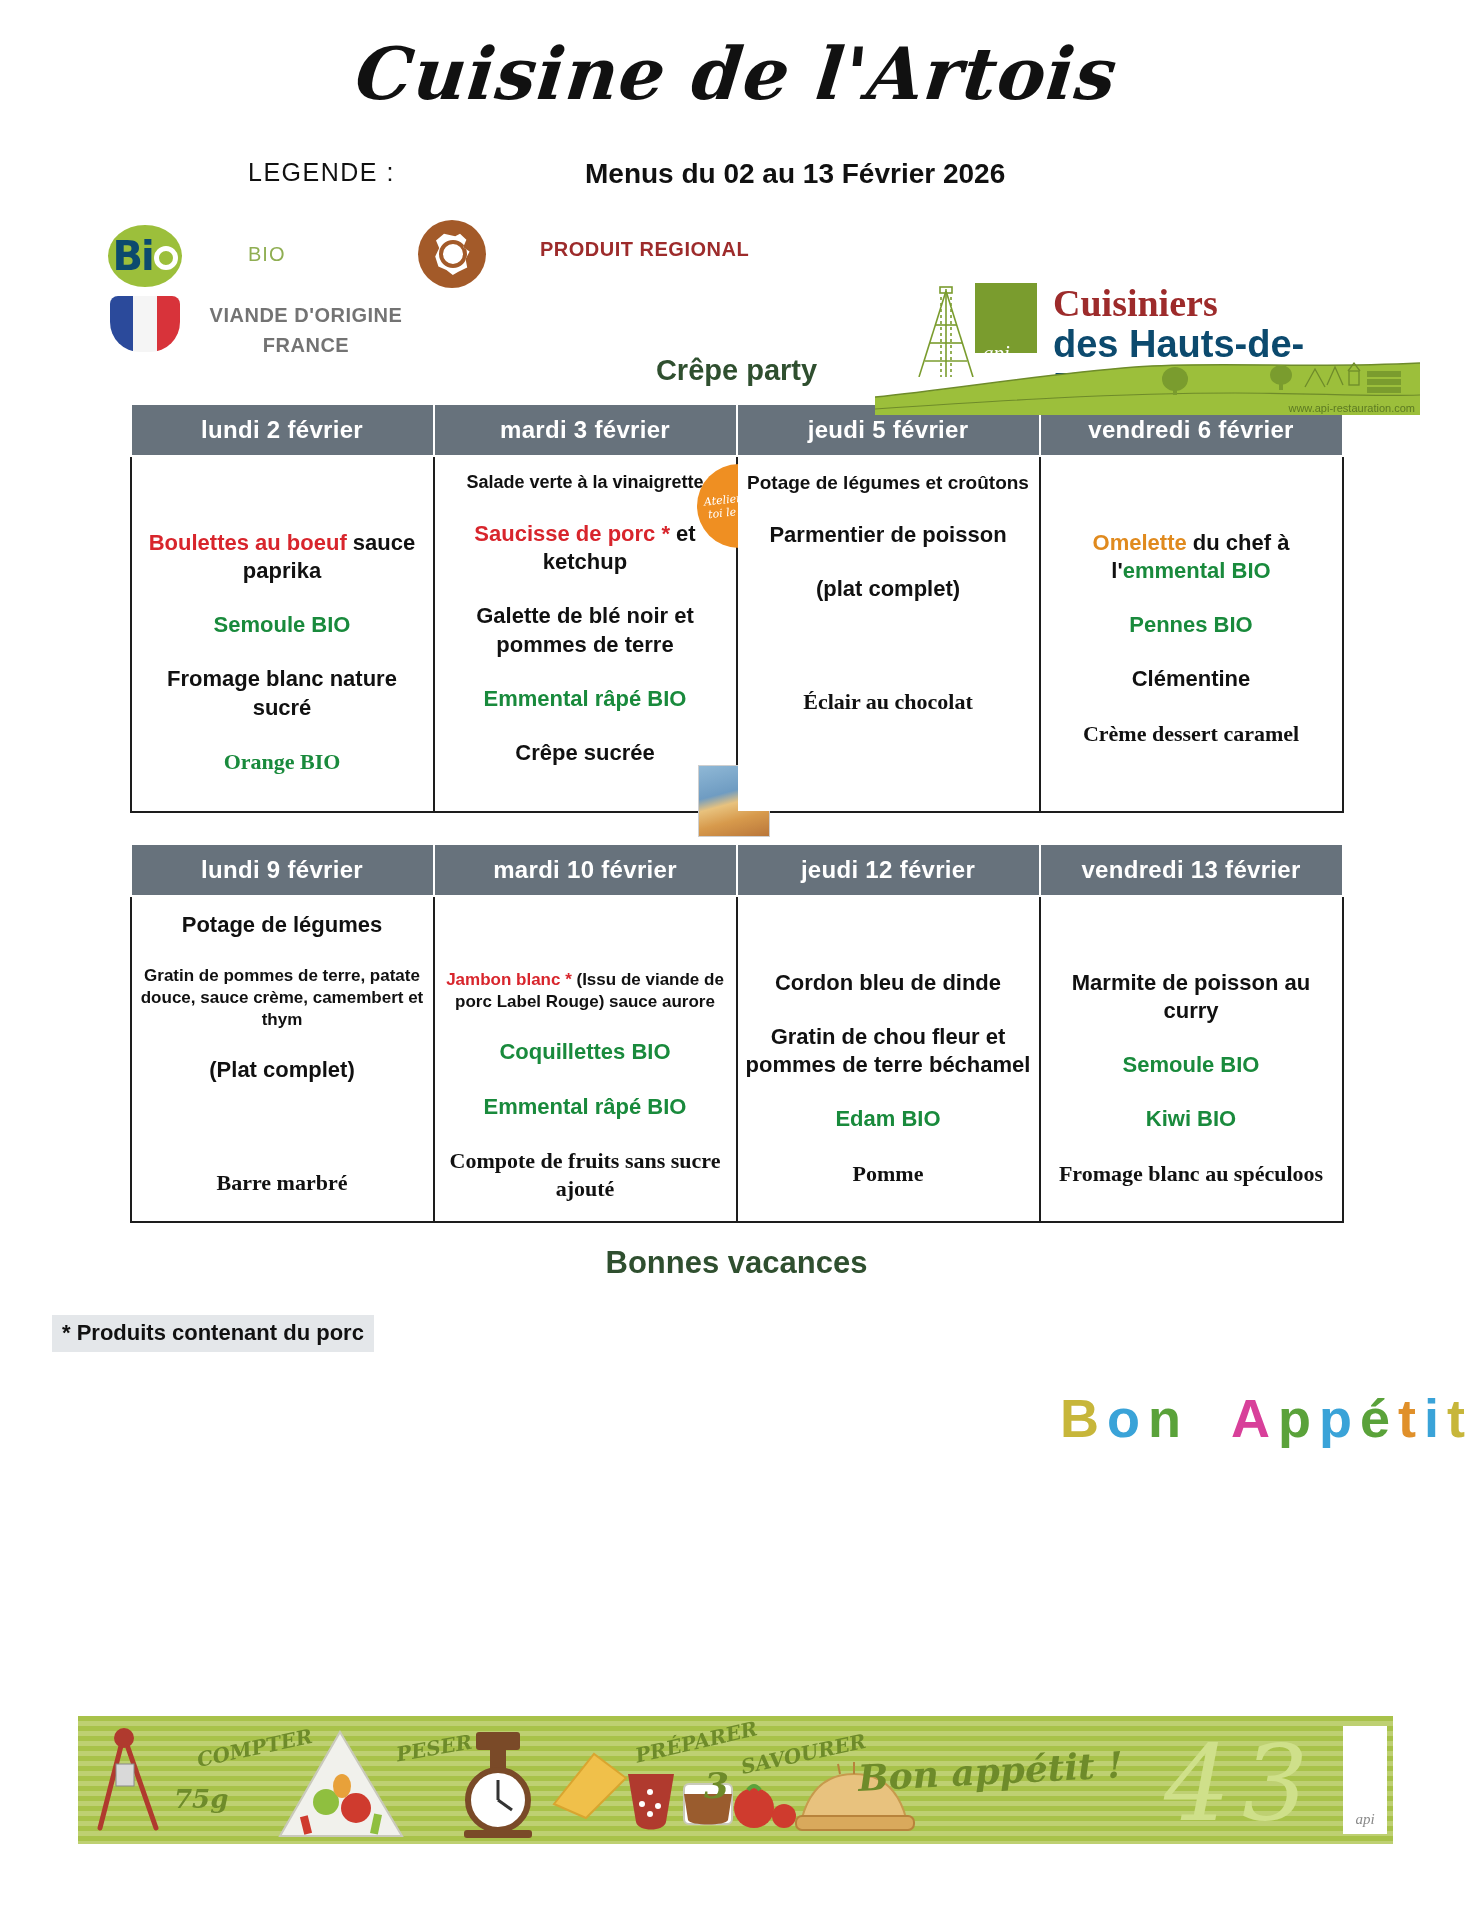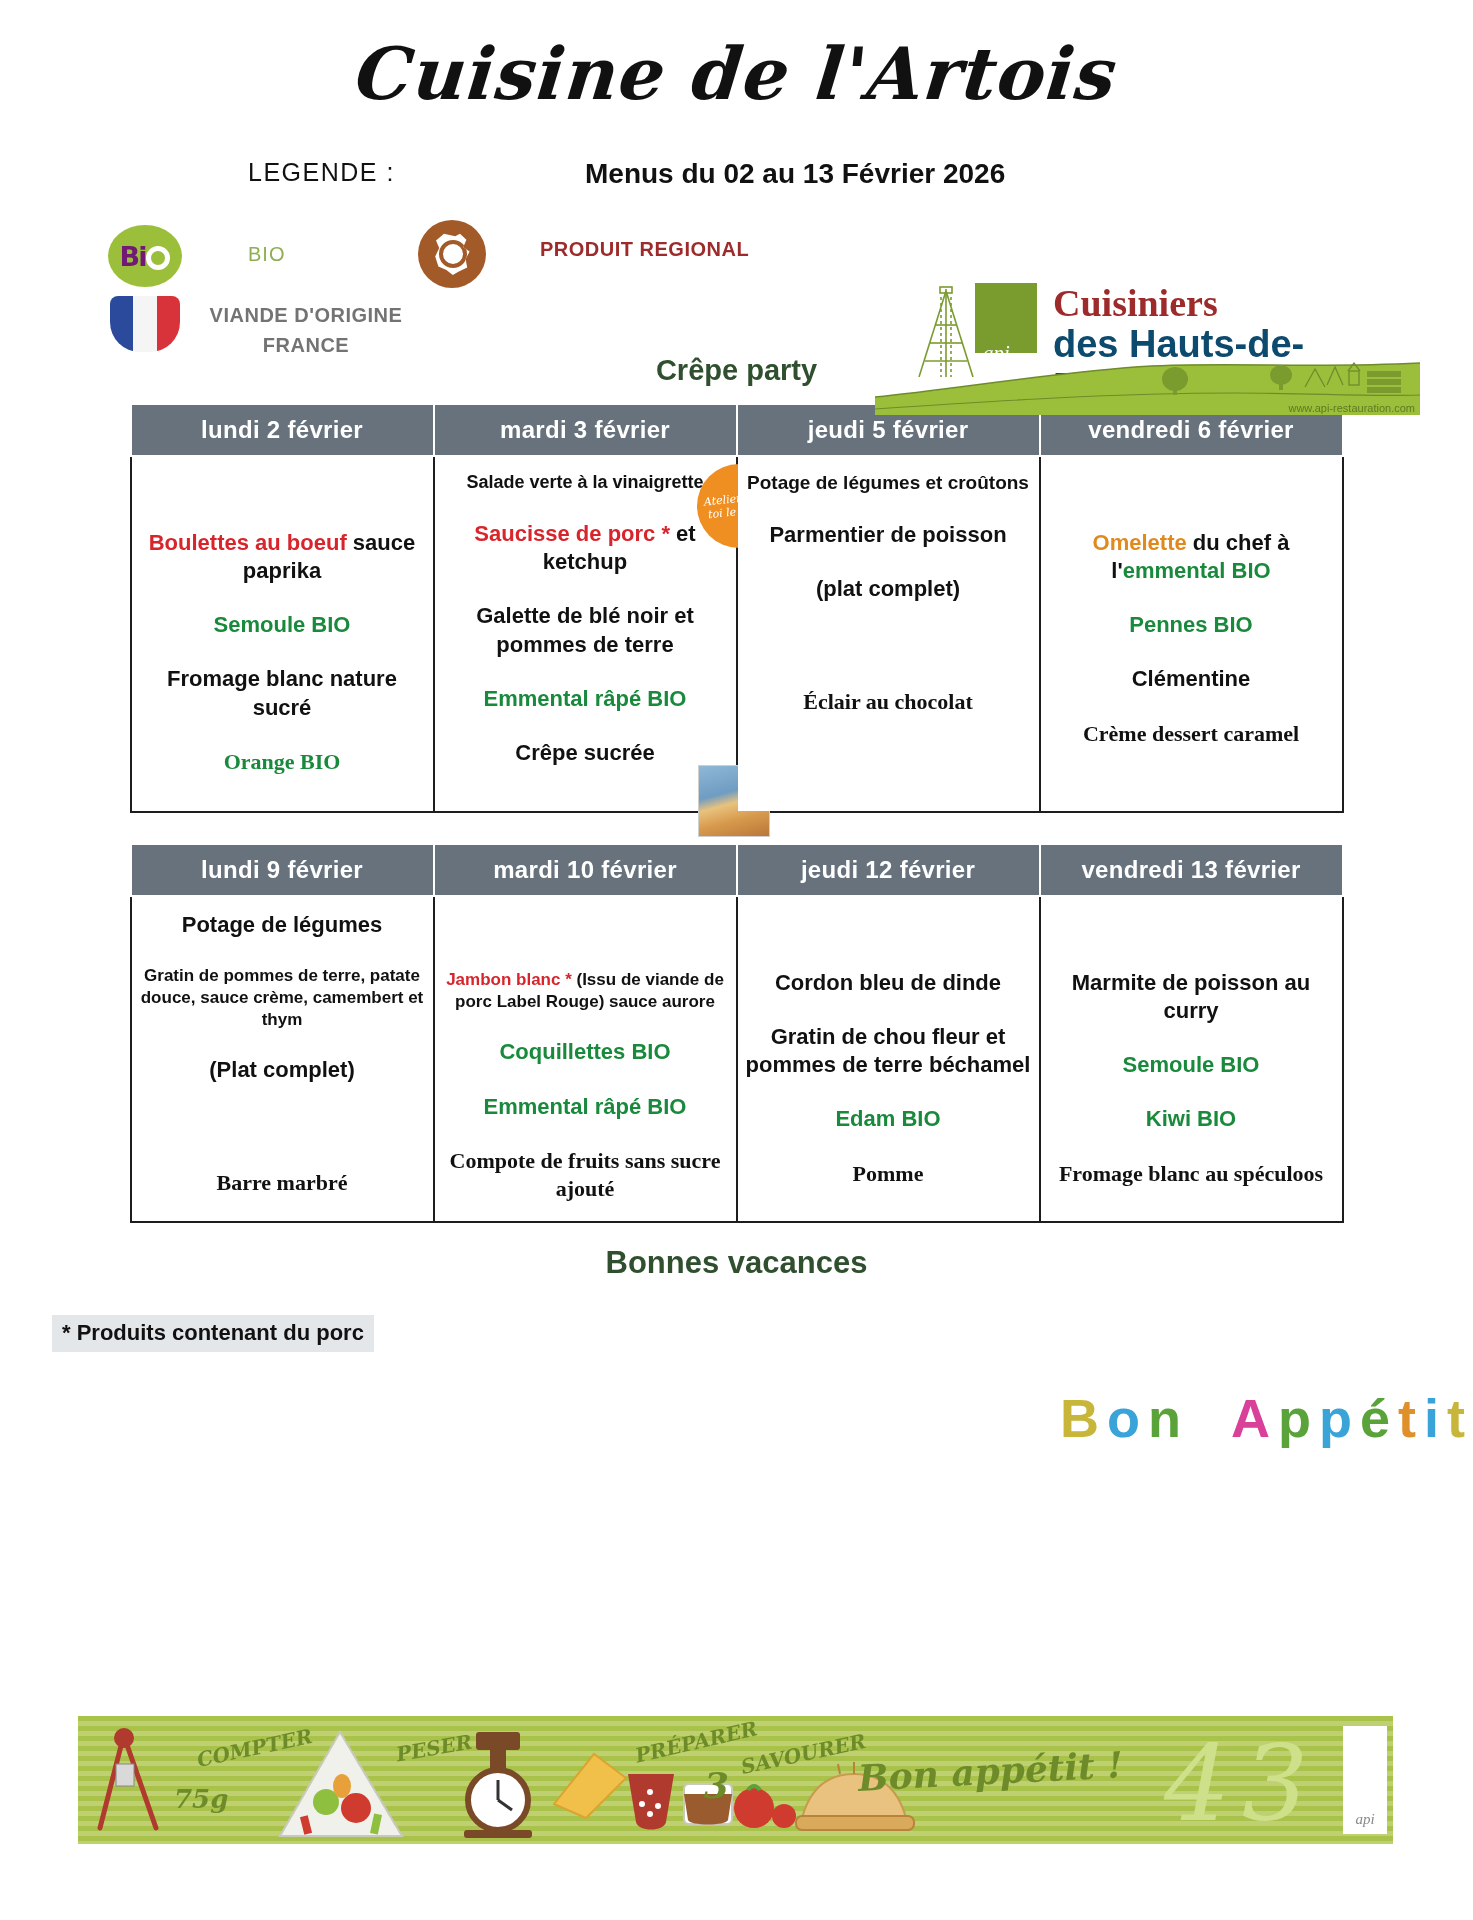--- a/index.html
+++ b/index.html
@@ -48,22 +48,22 @@
   }
 
   .bio-badge {
     position:absolute; left:108px; top:115px;
     width:74px; height:62px;
     background:#9cbf3b;
     border-radius:50%;
     display:flex; align-items:center; justify-content:center;
     font-family:"DejaVu Sans", sans-serif;
     font-weight:bold;
-    font-size:27px;
-    color:#701a75;
+    font-size:40px;
+    color:#0c4a6e;
     letter-spacing:-2px;
   }
   .bio-badge .o-ring {
     display:inline-block;
     width:24px; height:24px;
     border:5px solid #ffffff;
     border-radius:50%;
     margin-left:1px;
     margin-bottom:-3px;
   }

